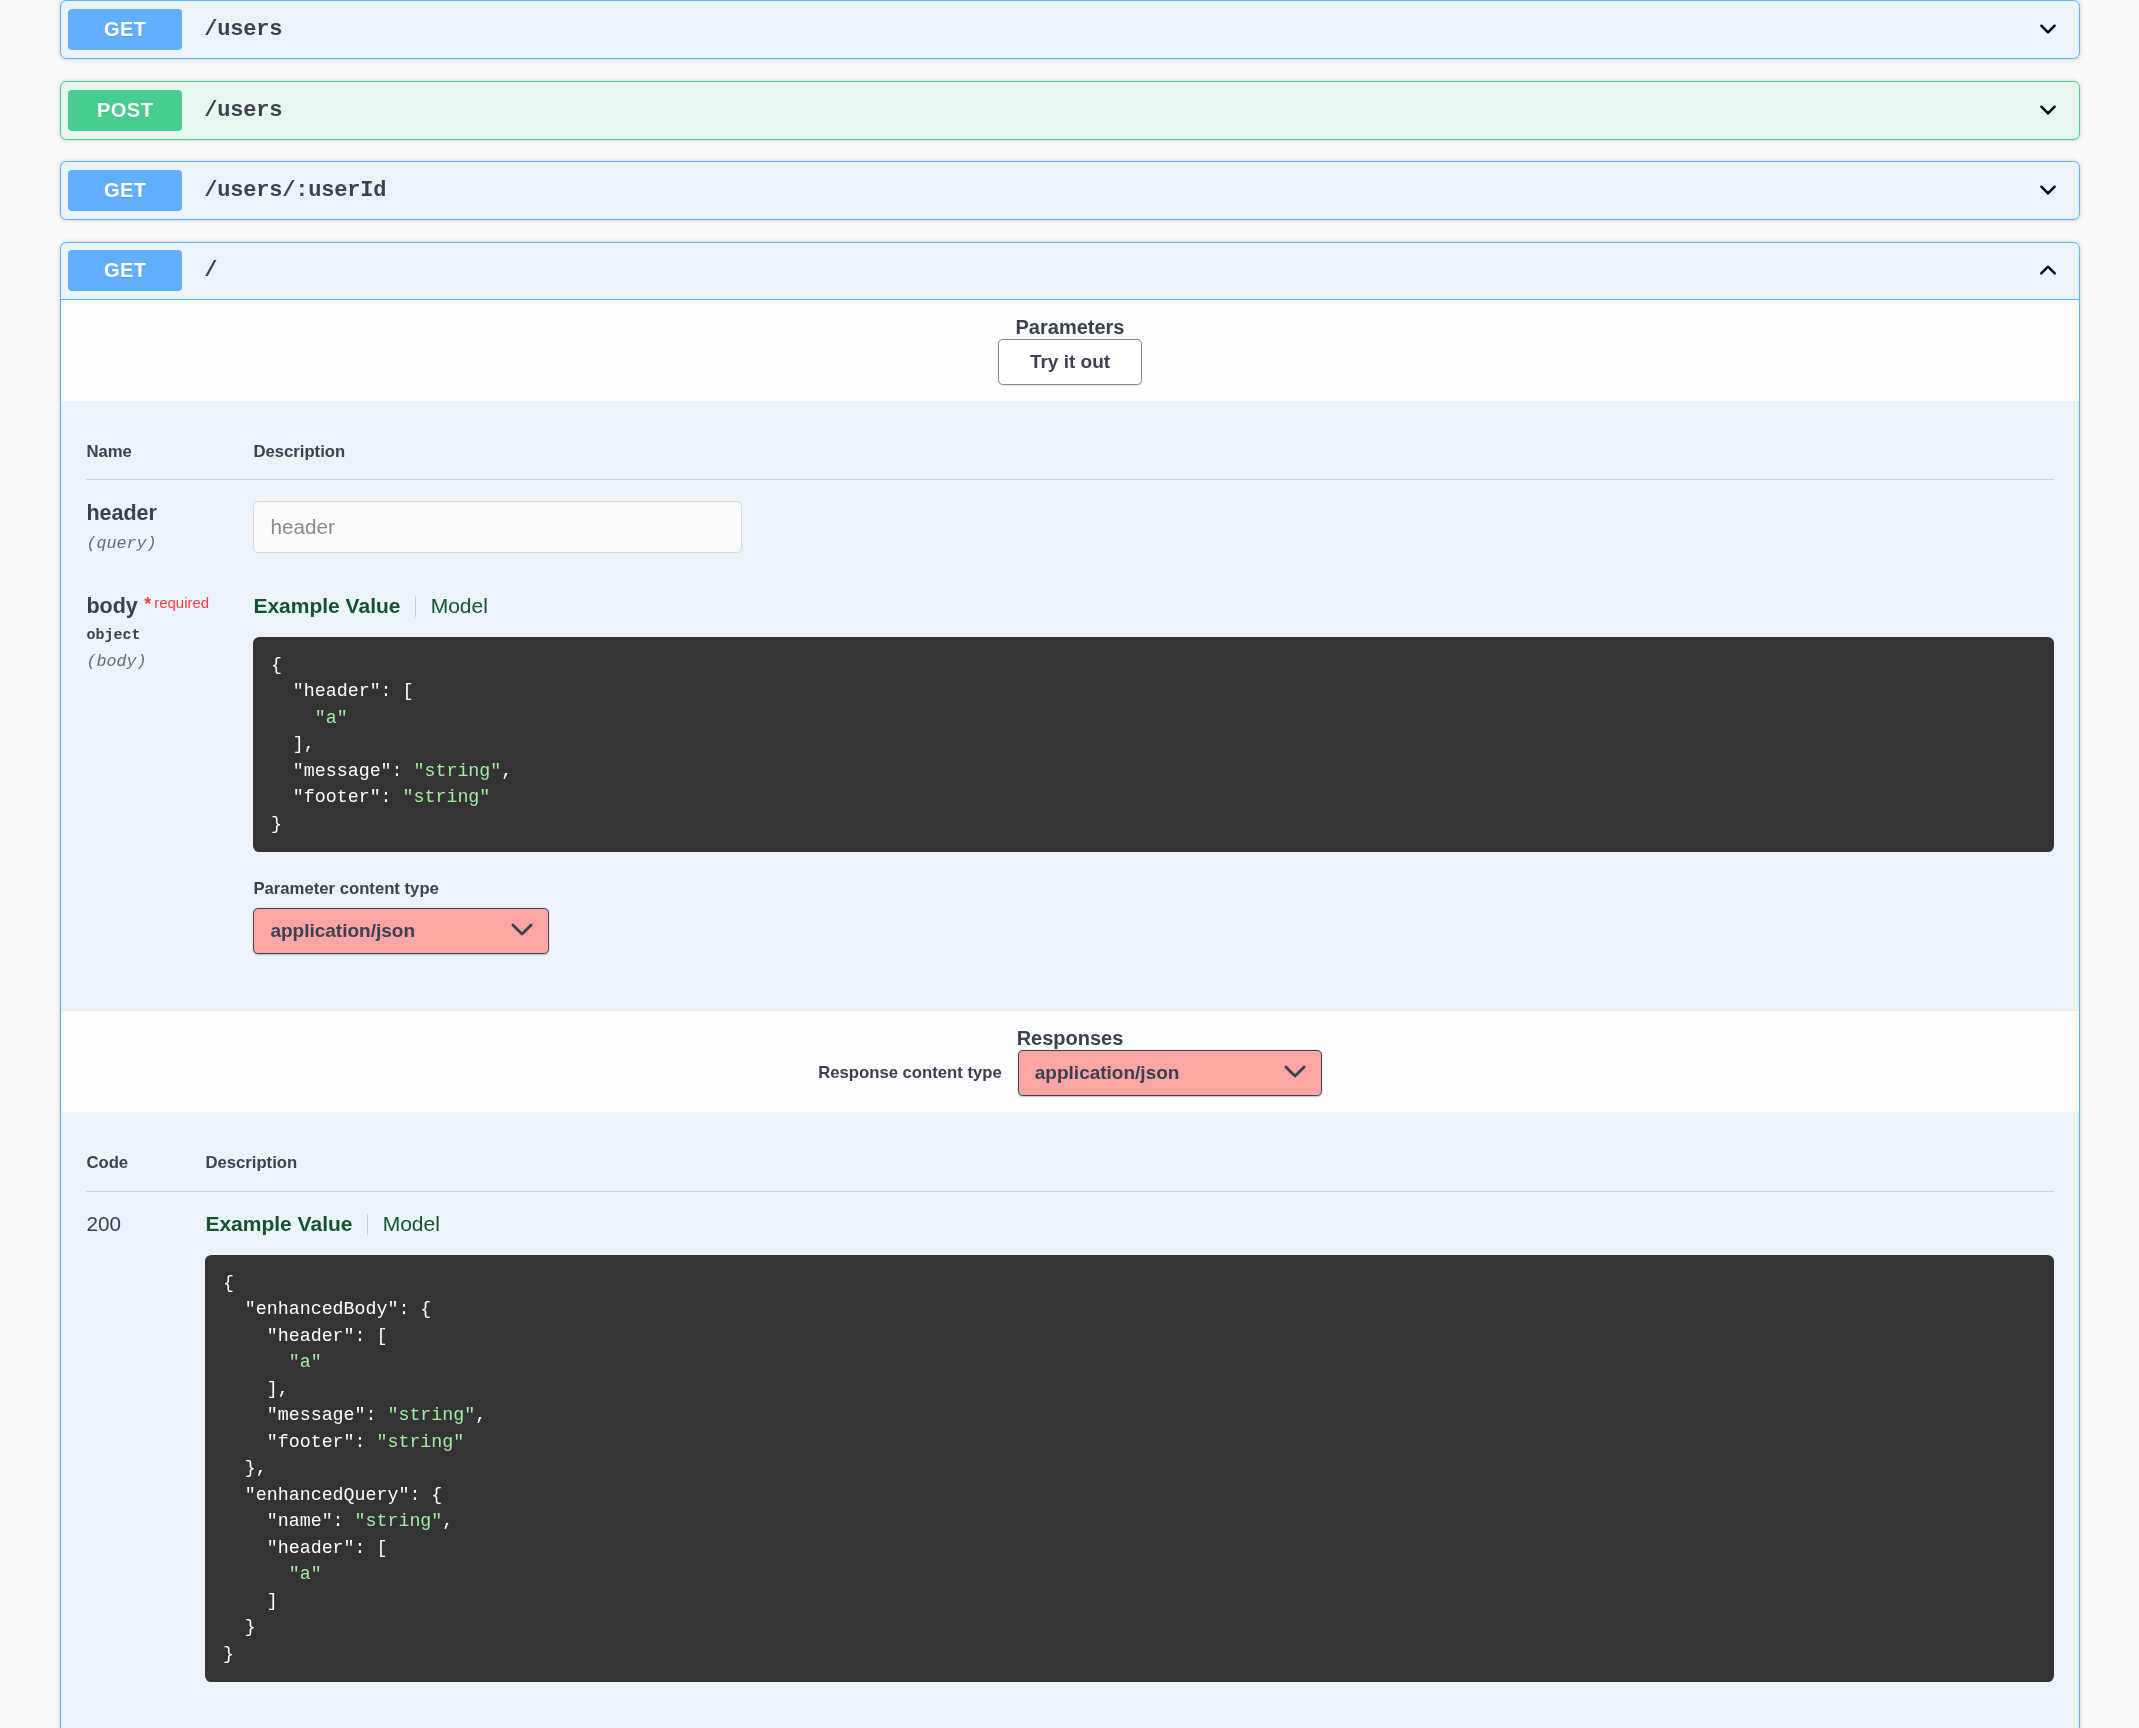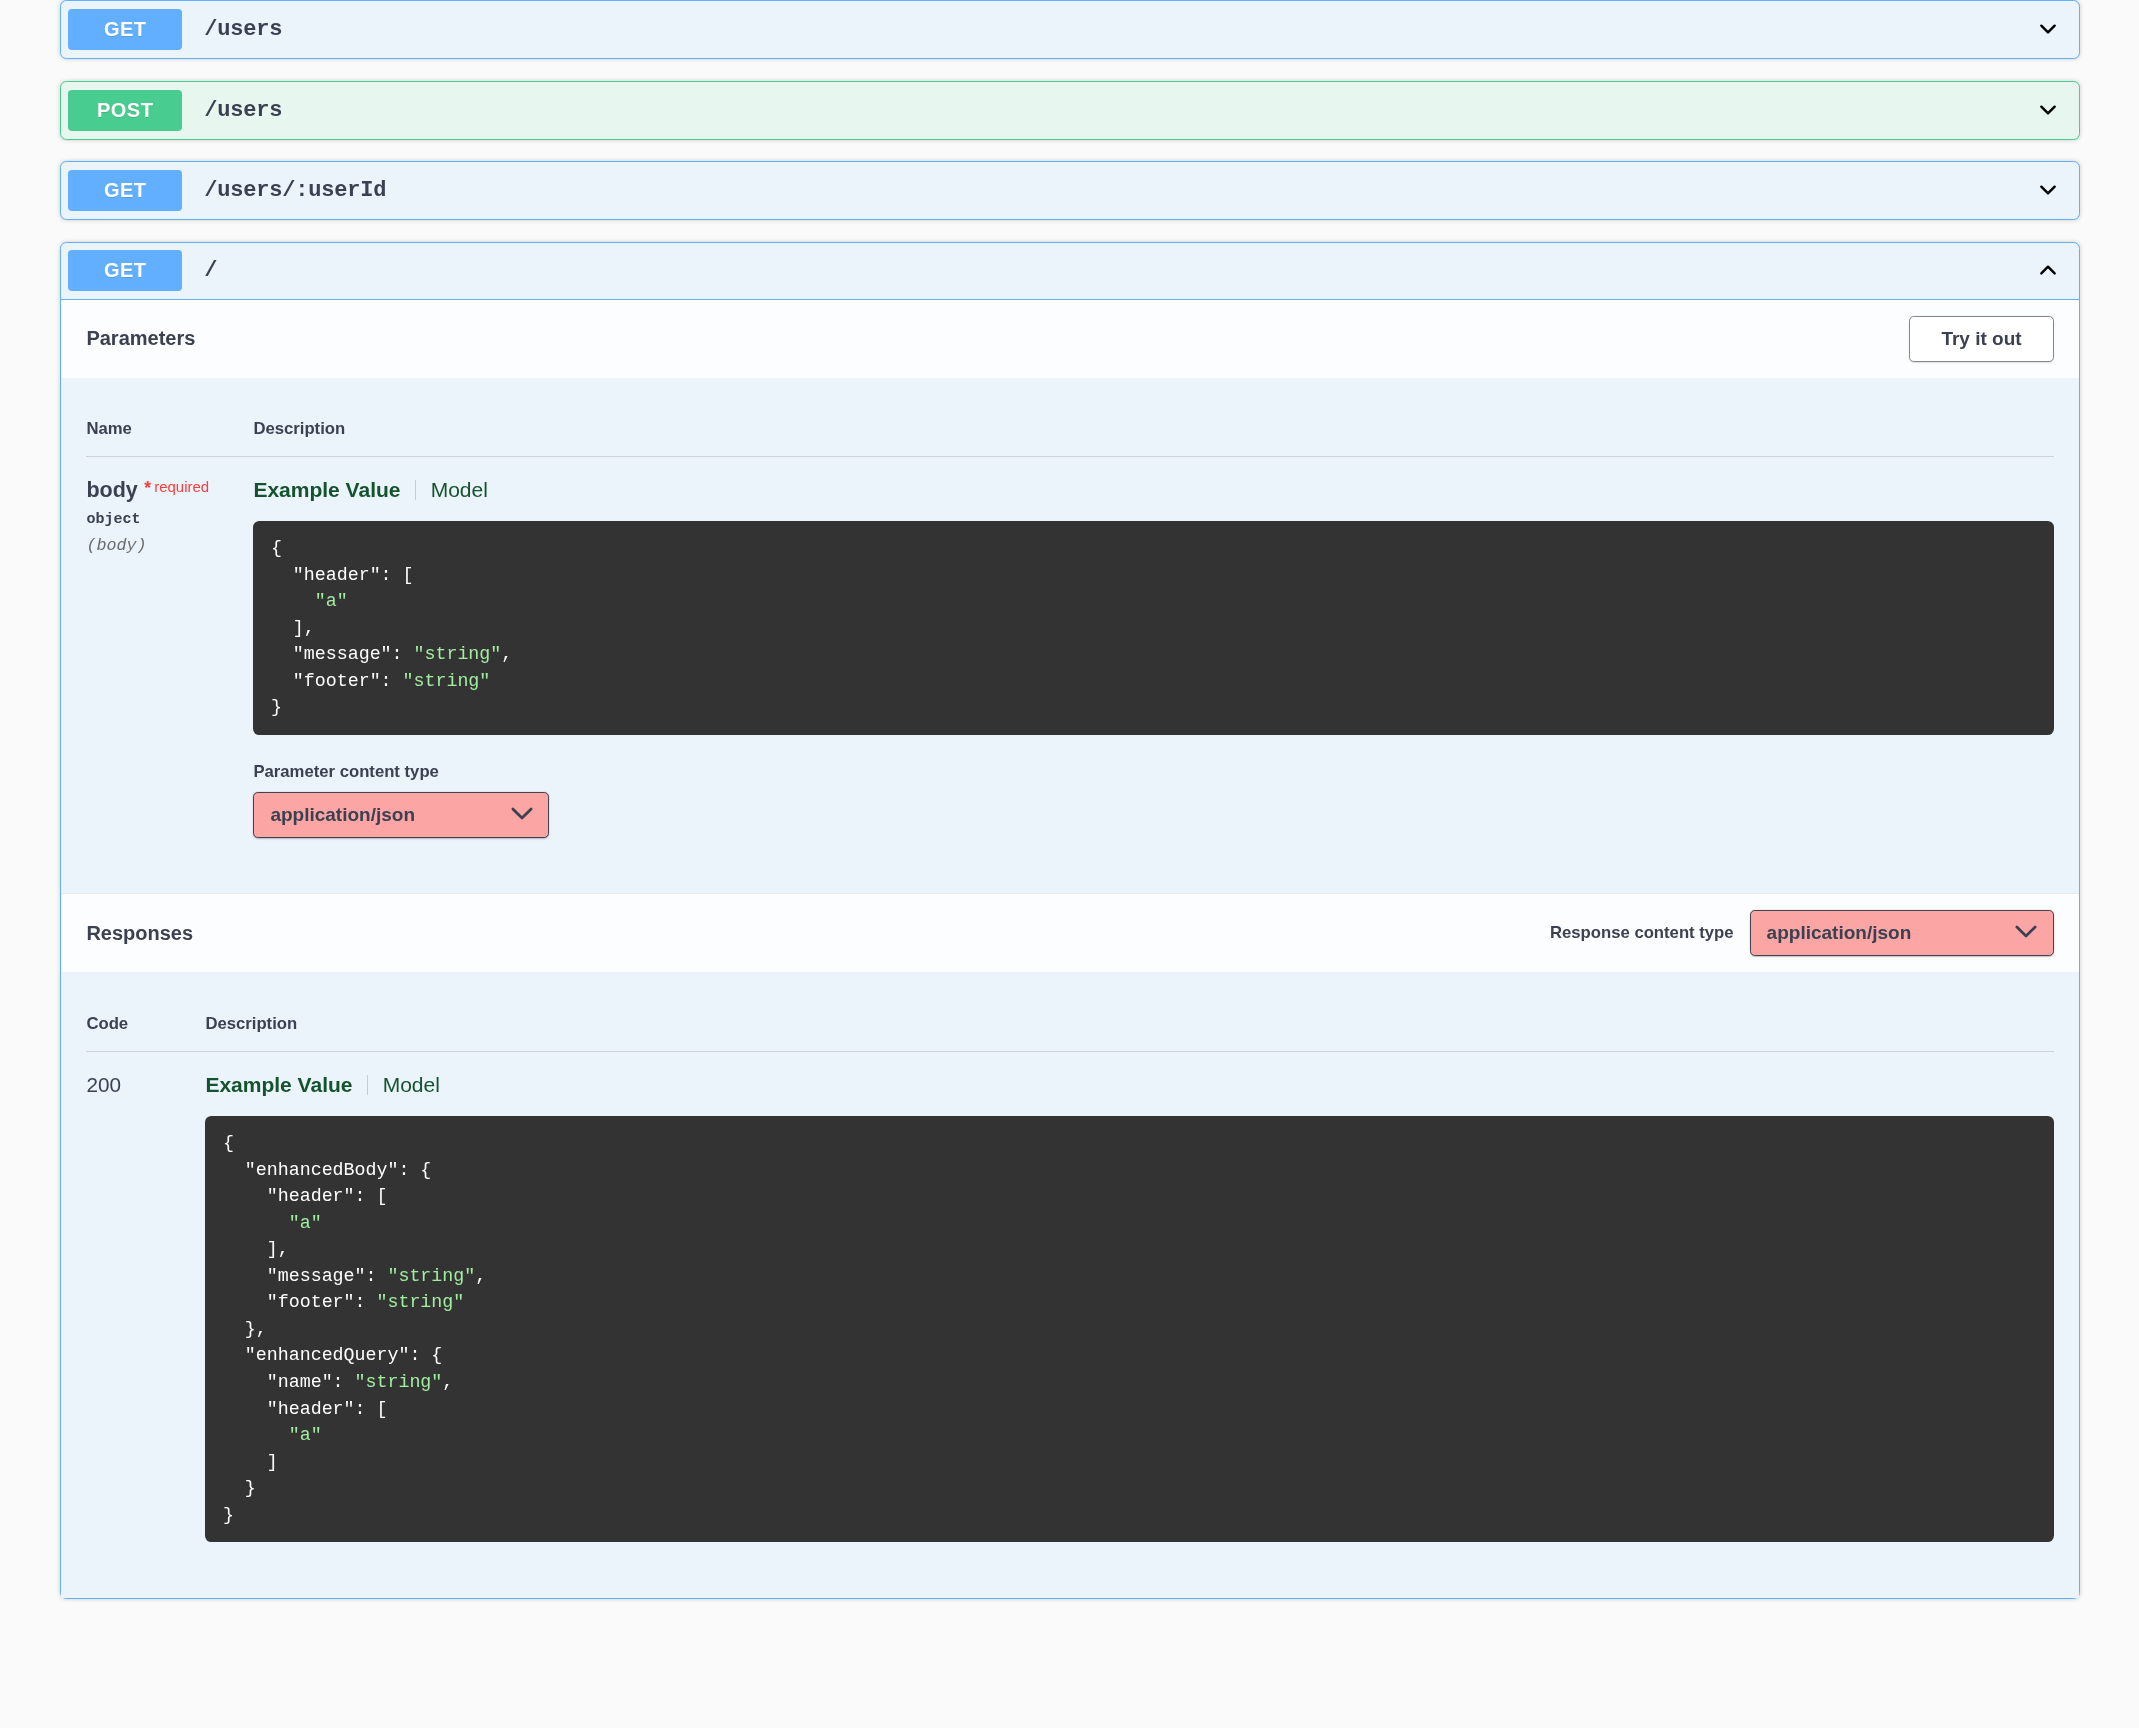--- a/index.html
+++ b/index.html
@@ -80,20 +80,21 @@
 
   
   .opblock-body { background: #ebf3fb; }
 
   .section-header {
     background: rgba(255,255,255,0.82);
     padding: 16px 25.4px;
     display: flex;
     align-items: center;
     min-height: 64px;
+    flex-direction: column;
   }
   .section-header h4 {
     font-size: 20px;
     font-weight: bold;
     color: #3b4151;
     flex: 1;
   }
 
   .try-btn {
     background: #fff;
@@ -337,20 +338,29 @@
         <table class="params-table">
           <thead>
             <tr>
               <th class="col-name">Name</th>
               <th>Description</th>
             </tr>
           </thead>
           <tbody>
 
 
+            <tr>
+              <td>
+                <span class="param-name">header</span>
+                <span class="param-in">(query)</span>
+              </td>
+              <td>
+                <input class="param-input" type="text" placeholder="header" style="">
+              </td>
+            </tr>
 
             <tr>
               <td class="body-param-col">
                 <span class="param-name">body</span><span class="req-star">*</span><span class="req-text">required</span>
                 <span class="param-type">object</span>
                 <span class="param-in">(body)</span>
               </td>
               <td>
                 <div class="ex-tabs">
                   <span class="ex-tab active">Example Value</span>

